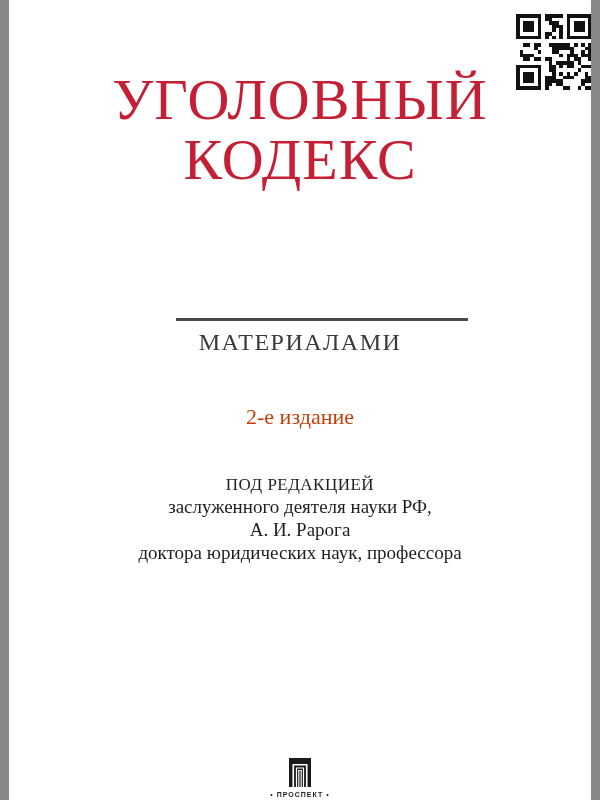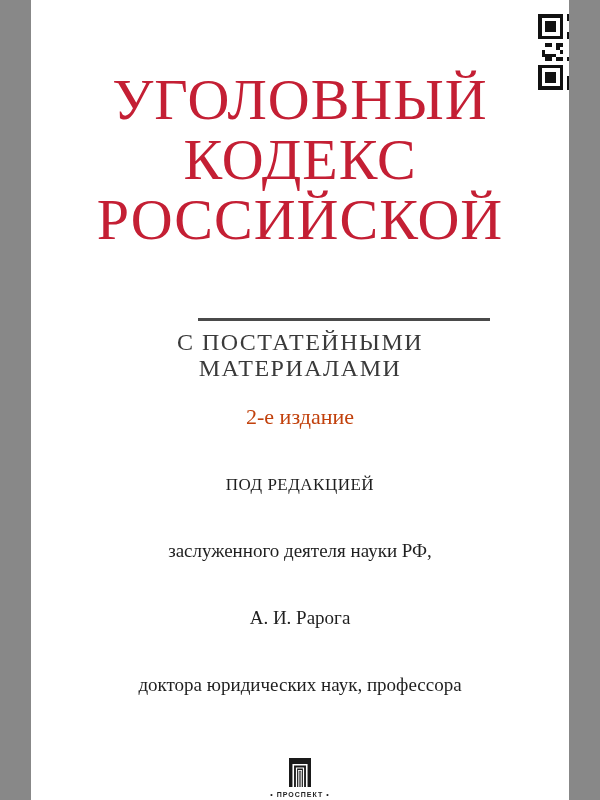--- a/index.html
+++ b/index.html
@@ -1,18 +1,18 @@
 <!DOCTYPE html>
 <html><head>
 <meta charset="utf-8">
 <style>
   html, body { margin: 0; padding: 0; background: #888; }
   .page {
     position: relative;
-    width: 538px;
+    width: 582px;
     height: 800px;
     margin: 0 auto;
     background: #ffffff;
     overflow: hidden;
     font-family: "Liberation Serif", serif;
   }
 
   .qr {
     position: absolute;
     left: 507px;
@@ -79,21 +79,20 @@
     color: #1f1f1f;
   }
   .editors .heading {
     font-size: 17px;
     letter-spacing: 0.5px;
     margin-bottom: 0;
   }
   .editors .line {
     font-size: 19px;
     line-height: 23px;
-    margin-top: 44px;
   }
 
   .publisher {
     position: absolute;
     left: 0;
     bottom: 2px;
     width: 100%;
     text-align: center;
   }
   .publisher svg { display: block; margin: 0 auto; }
@@ -332,27 +331,25 @@
         <rect x="14" y="20" width="1" height="1" fill="#111111"></rect>
         <rect x="17" y="20" width="1" height="1" fill="#111111"></rect>
         <rect x="19" y="20" width="1" height="1" fill="#111111"></rect>
         <rect x="20" y="20" width="1" height="1" fill="#111111"></rect>
       </svg>
   </div>
 
   <h1 class="title">
     <span>УГОЛОВНЫЙ</span>
     <span>КОДЕКС</span>
-    <span>РОССИЙСКОЙ</span>
   </h1>
 
   <div class="rule"></div>
 
   <div class="subtitle">
-    <span>С ПОСТАТЕЙНЫМИ</span>
     <span>МАТЕРИАЛАМИ</span>
   </div>
 
   <div class="edition">2-е издание</div>
 
   <div class="editors">
     <div class="heading">ПОД РЕДАКЦИЕЙ</div>
     <div class="line">заслуженного деятеля науки РФ,</div>
     <div class="line">А. И. Рарога</div>
     <div class="line">доктора юридических наук, профессора</div>

